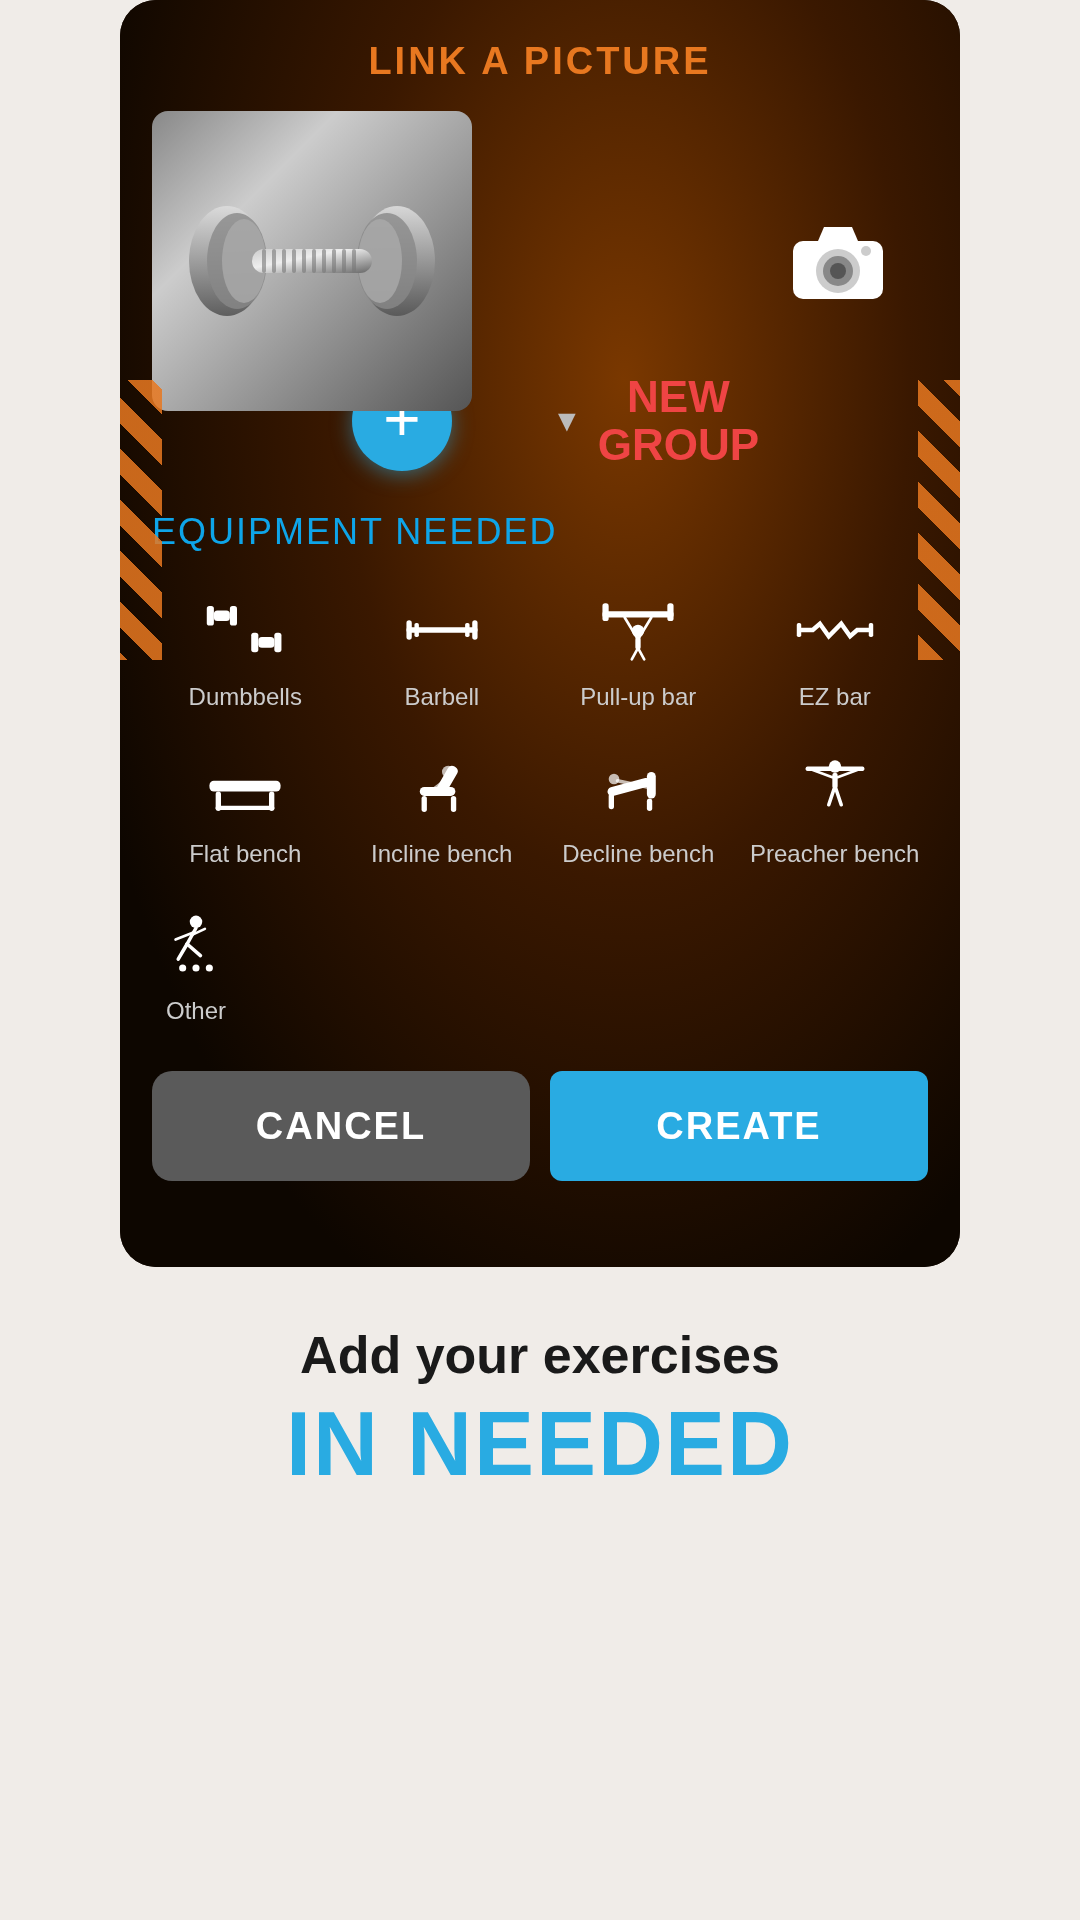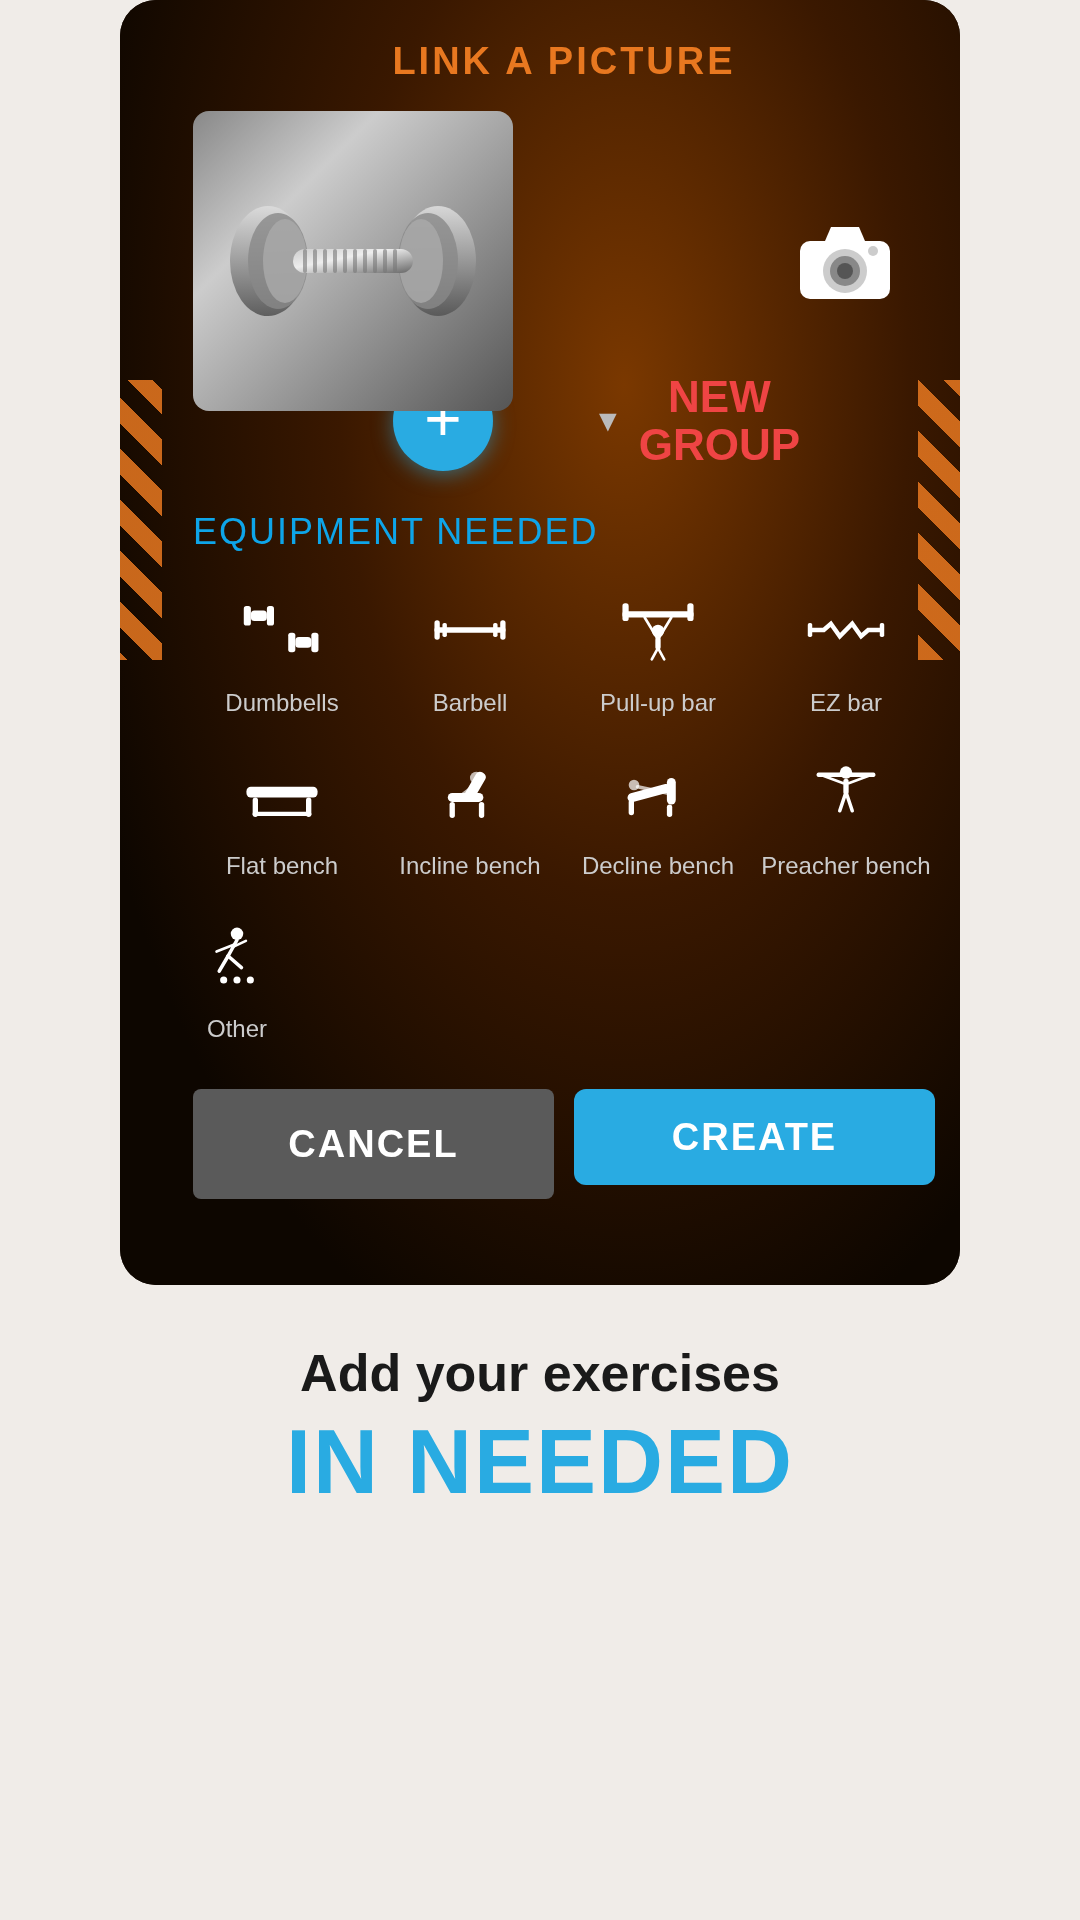--- a/index.html
+++ b/index.html
@@ -60,22 +60,21 @@
         transparent 18px,
         transparent 36px
       );
       z-index: 10;
       opacity: 0.85;
     }
 
     .card-content {
       position: relative;
       z-index: 5;
-      padding: 40px 25px 50px;
-      margin-left: 48px;
+      padding: 40px 32px 50px;
     }
 
     
     .link-picture-title {
       text-align: center;
       font-size: 38px;
       font-weight: bold;
       color: #e87820;
       letter-spacing: 3px;
       margin-bottom: 28px;
@@ -190,21 +189,21 @@
       display: grid;
       grid-template-columns: repeat(4, 1fr);
       gap: 20px 10px;
       margin-bottom: 20px;
     }
 
     .equip-item {
       display: flex;
       flex-direction: column;
       align-items: center;
-      gap: 24px;
+      gap: 18px;
       cursor: pointer;
       padding: 10px 4px;
     }
 
     .equip-icon {
       width: 80px;
       height: 70px;
       display: flex;
       align-items: center;
       justify-content: center;
@@ -228,31 +227,31 @@
       display: flex;
       gap: 20px;
       margin-top: 10px;
     }
 
     .btn-cancel {
       flex: 1;
       height: 110px;
       background: #5a5a5a;
       border: none;
-      border-radius: 8px;
+      border-radius: 20px;
       color: white;
       font-size: 38px;
       font-weight: bold;
       letter-spacing: 2px;
       cursor: pointer;
     }
 
     .btn-create {
       flex: 1;
-      height: 96px;
+      height: 110px;
       background: #29abe2;
       border: none;
       border-radius: 12px;
       color: white;
       font-size: 38px;
       font-weight: bold;
       letter-spacing: 2px;
       cursor: pointer;
     }
 

